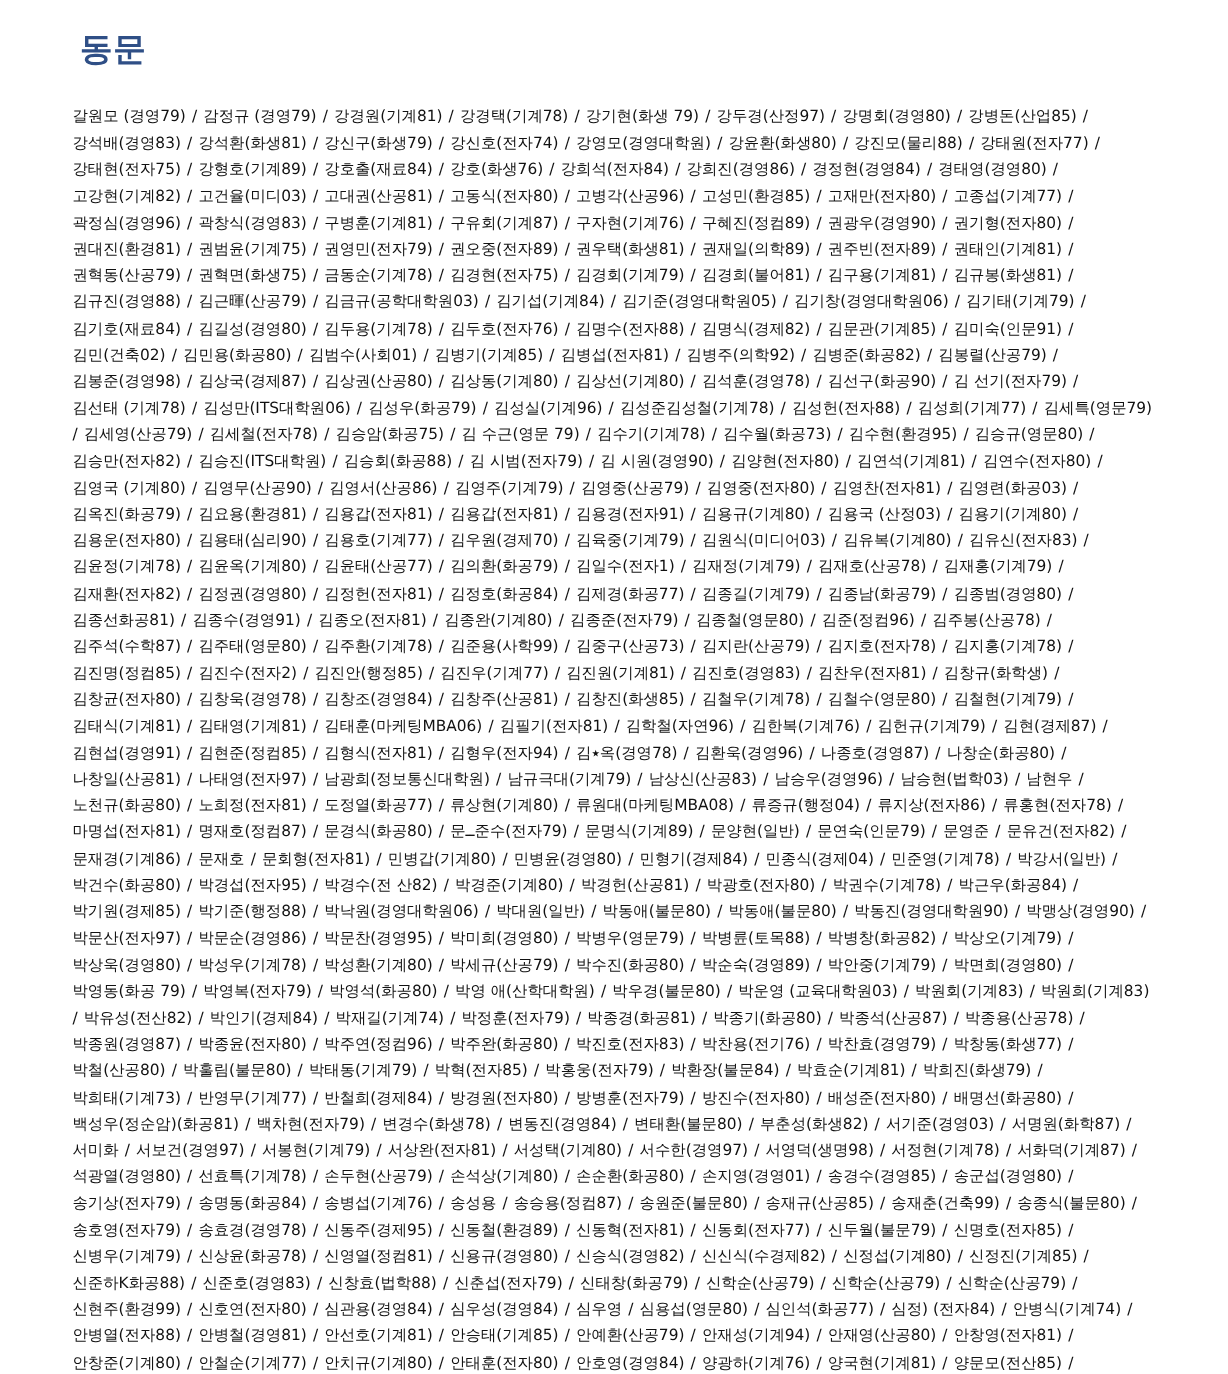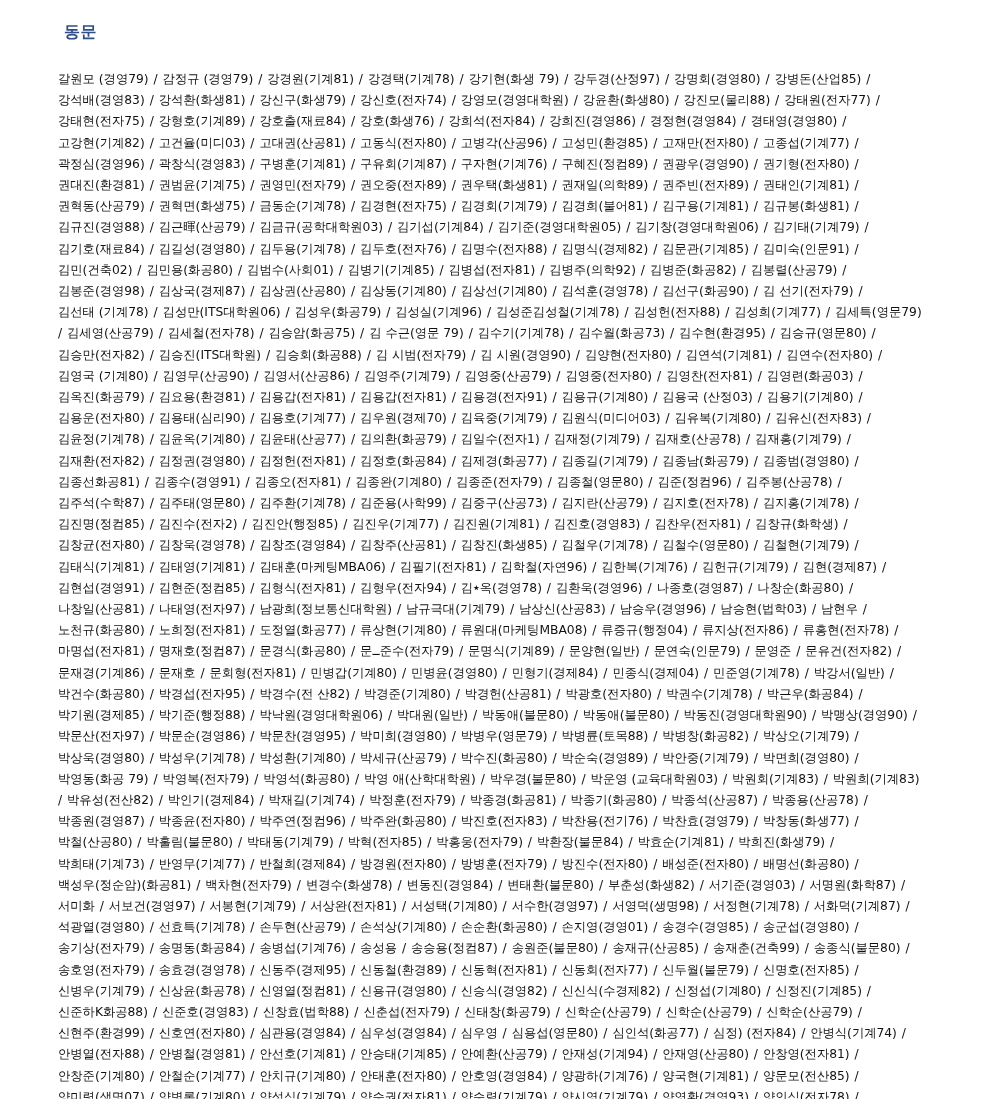--- a/index.html
+++ b/index.html
@@ -12,21 +12,21 @@
     min-height: 1099px;
     font-family: "DejaVu Sans", "Liberation Sans", sans-serif;
     color: #1a1a1a;
   }
   .page {
     width: 982px;
     box-sizing: border-box;
     padding: 18px 58px 10px 58px;
   }
   .page-title {
-    font-size: 16px;
+    font-size: 26px;
     font-weight: bold;
     color: #2f4f86;
     letter-spacing: 0.5px;
     margin: 4px 0 26px 6px;
   }
   .name-list {
     font-size: 12.3px;
     line-height: 21.2px;
     text-align: left;
     word-break: break-all;

